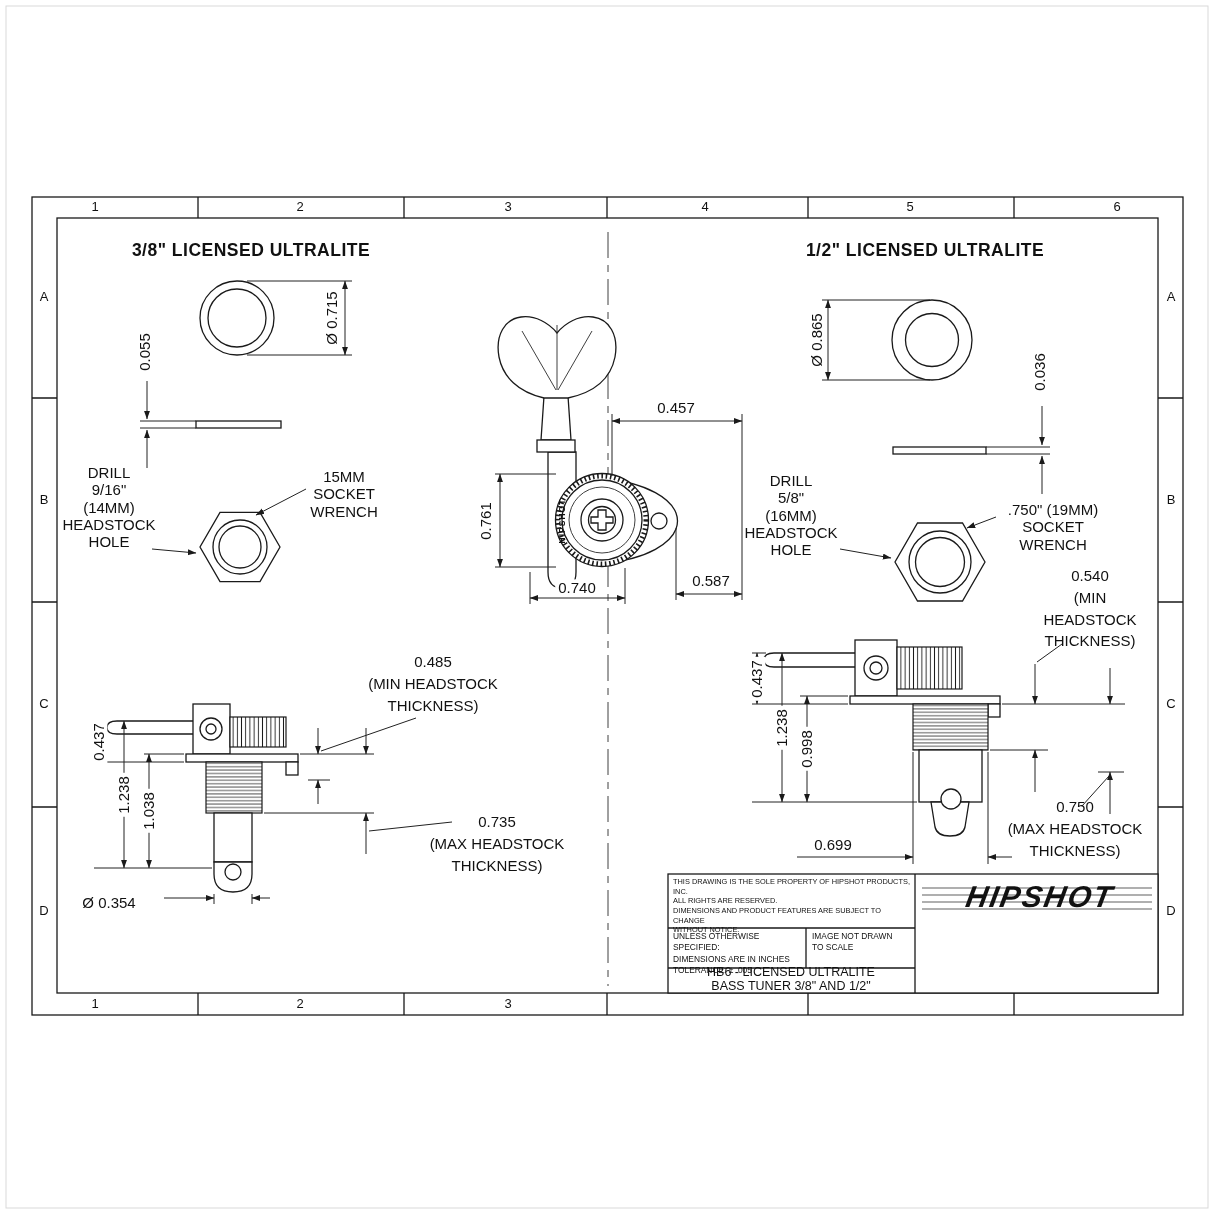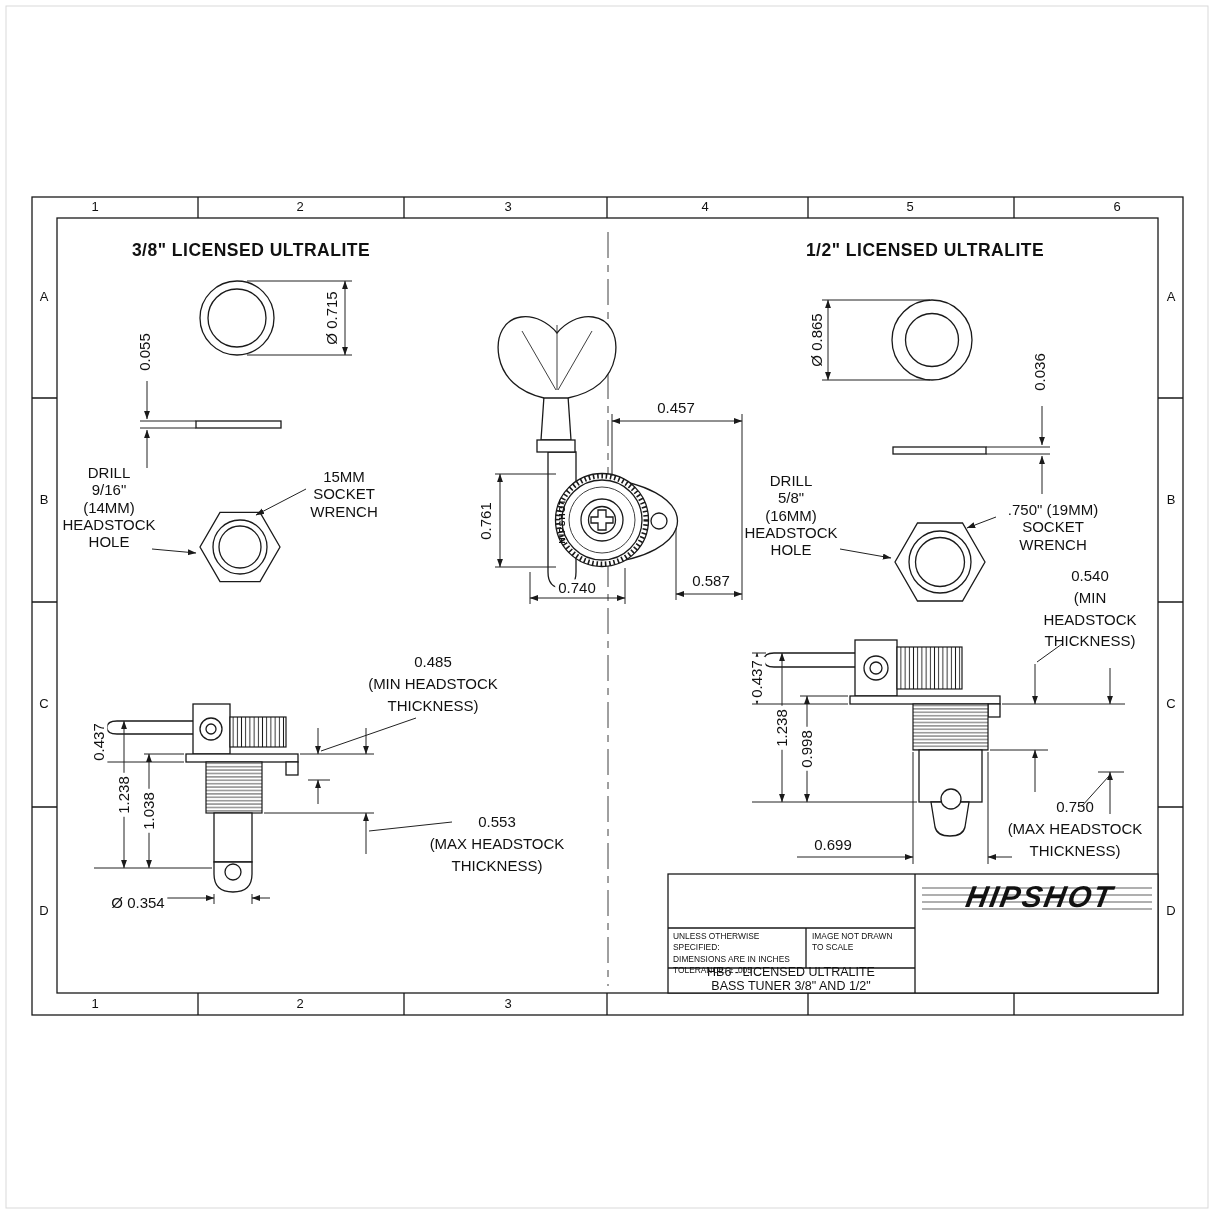--- a/index.html
+++ b/index.html
@@ -231,25 +231,25 @@
 SOCKET
 WRENCH</div>
 <div class="lbl chip" style="left:676px;top:408px">0.457</div>
 <div class="lbl v chip" style="left:486px;top:521px">0.761</div>
 <div class="lbl chip" style="left:711px;top:581px">0.587</div>
 <div class="lbl chip" style="left:577px;top:588px">0.740</div>
 <div class="lbl v brandv" style="left:563px;top:521px">HIPSHOT</div>
 <div class="lbl v chip" style="left:99px;top:742px">0.437</div>
 <div class="lbl v chip" style="left:124px;top:795px">1.238</div>
 <div class="lbl v chip" style="left:149px;top:811px">1.038</div>
-<div class="lbl chip" style="left:138px;top:903px">Ø 0.354</div>
+<div class="lbl chip" style="left:109px;top:903px">Ø 0.354</div>
 <div class="lbl note" style="left:433px;top:684px">0.485
 (MIN HEADSTOCK
 THICKNESS)</div>
-<div class="lbl note" style="left:497px;top:844px">0.553
+<div class="lbl note" style="left:497px;top:844px">0.735
 (MAX HEADSTOCK
 THICKNESS)</div>
 
 <div class="lbl title" style="left:925px;top:250px">1/2" LICENSED ULTRALITE</div>
 <div class="lbl v" style="left:817px;top:340px">Ø 0.865</div>
 <div class="lbl v" style="left:1040px;top:372px">0.036</div>
 <div class="lbl" style="left:791px;top:515px">DRILL
 5/8"
 (16MM)
 HEADSTOCK
@@ -261,20 +261,24 @@
 (MIN HEADSTOCK
 THICKNESS)</div>
 <div class="lbl v chip" style="left:757px;top:679px">0.437</div>
 <div class="lbl v chip" style="left:782px;top:728px">1.238</div>
 <div class="lbl v chip" style="left:807px;top:749px">0.998</div>
 <div class="lbl chip" style="left:833px;top:845px">0.699</div>
 <div class="lbl note" style="left:1075px;top:829px">0.750
 (MAX HEADSTOCK
 THICKNESS)</div>
 
+<div class="tb legal" style="left:673px;top:877px;width:238px">THIS DRAWING IS THE SOLE PROPERTY OF HIPSHOT PRODUCTS, INC.
+ALL RIGHTS ARE RESERVED.
+DIMENSIONS AND PRODUCT FEATURES ARE SUBJECT TO CHANGE
+WITHOUT NOTICE.</div>
 <div class="tb cell" style="left:673px;top:931px;width:130px">UNLESS OTHERWISE SPECIFIED:
 DIMENSIONS ARE IN INCHES
 TOLERANCE: ± .005</div>
 <div class="tb cell" style="left:812px;top:931px;width:100px">IMAGE NOT DRAWN
 TO SCALE</div>
 <div class="lbl part" style="left:791px;top:980px">HB6 - LICENSED ULTRALITE
 BASS TUNER 3/8" AND 1/2"</div>
 <div class="lbl logo" style="left:1040px;top:897px">HIPSHOT</div>
 
 </div>

